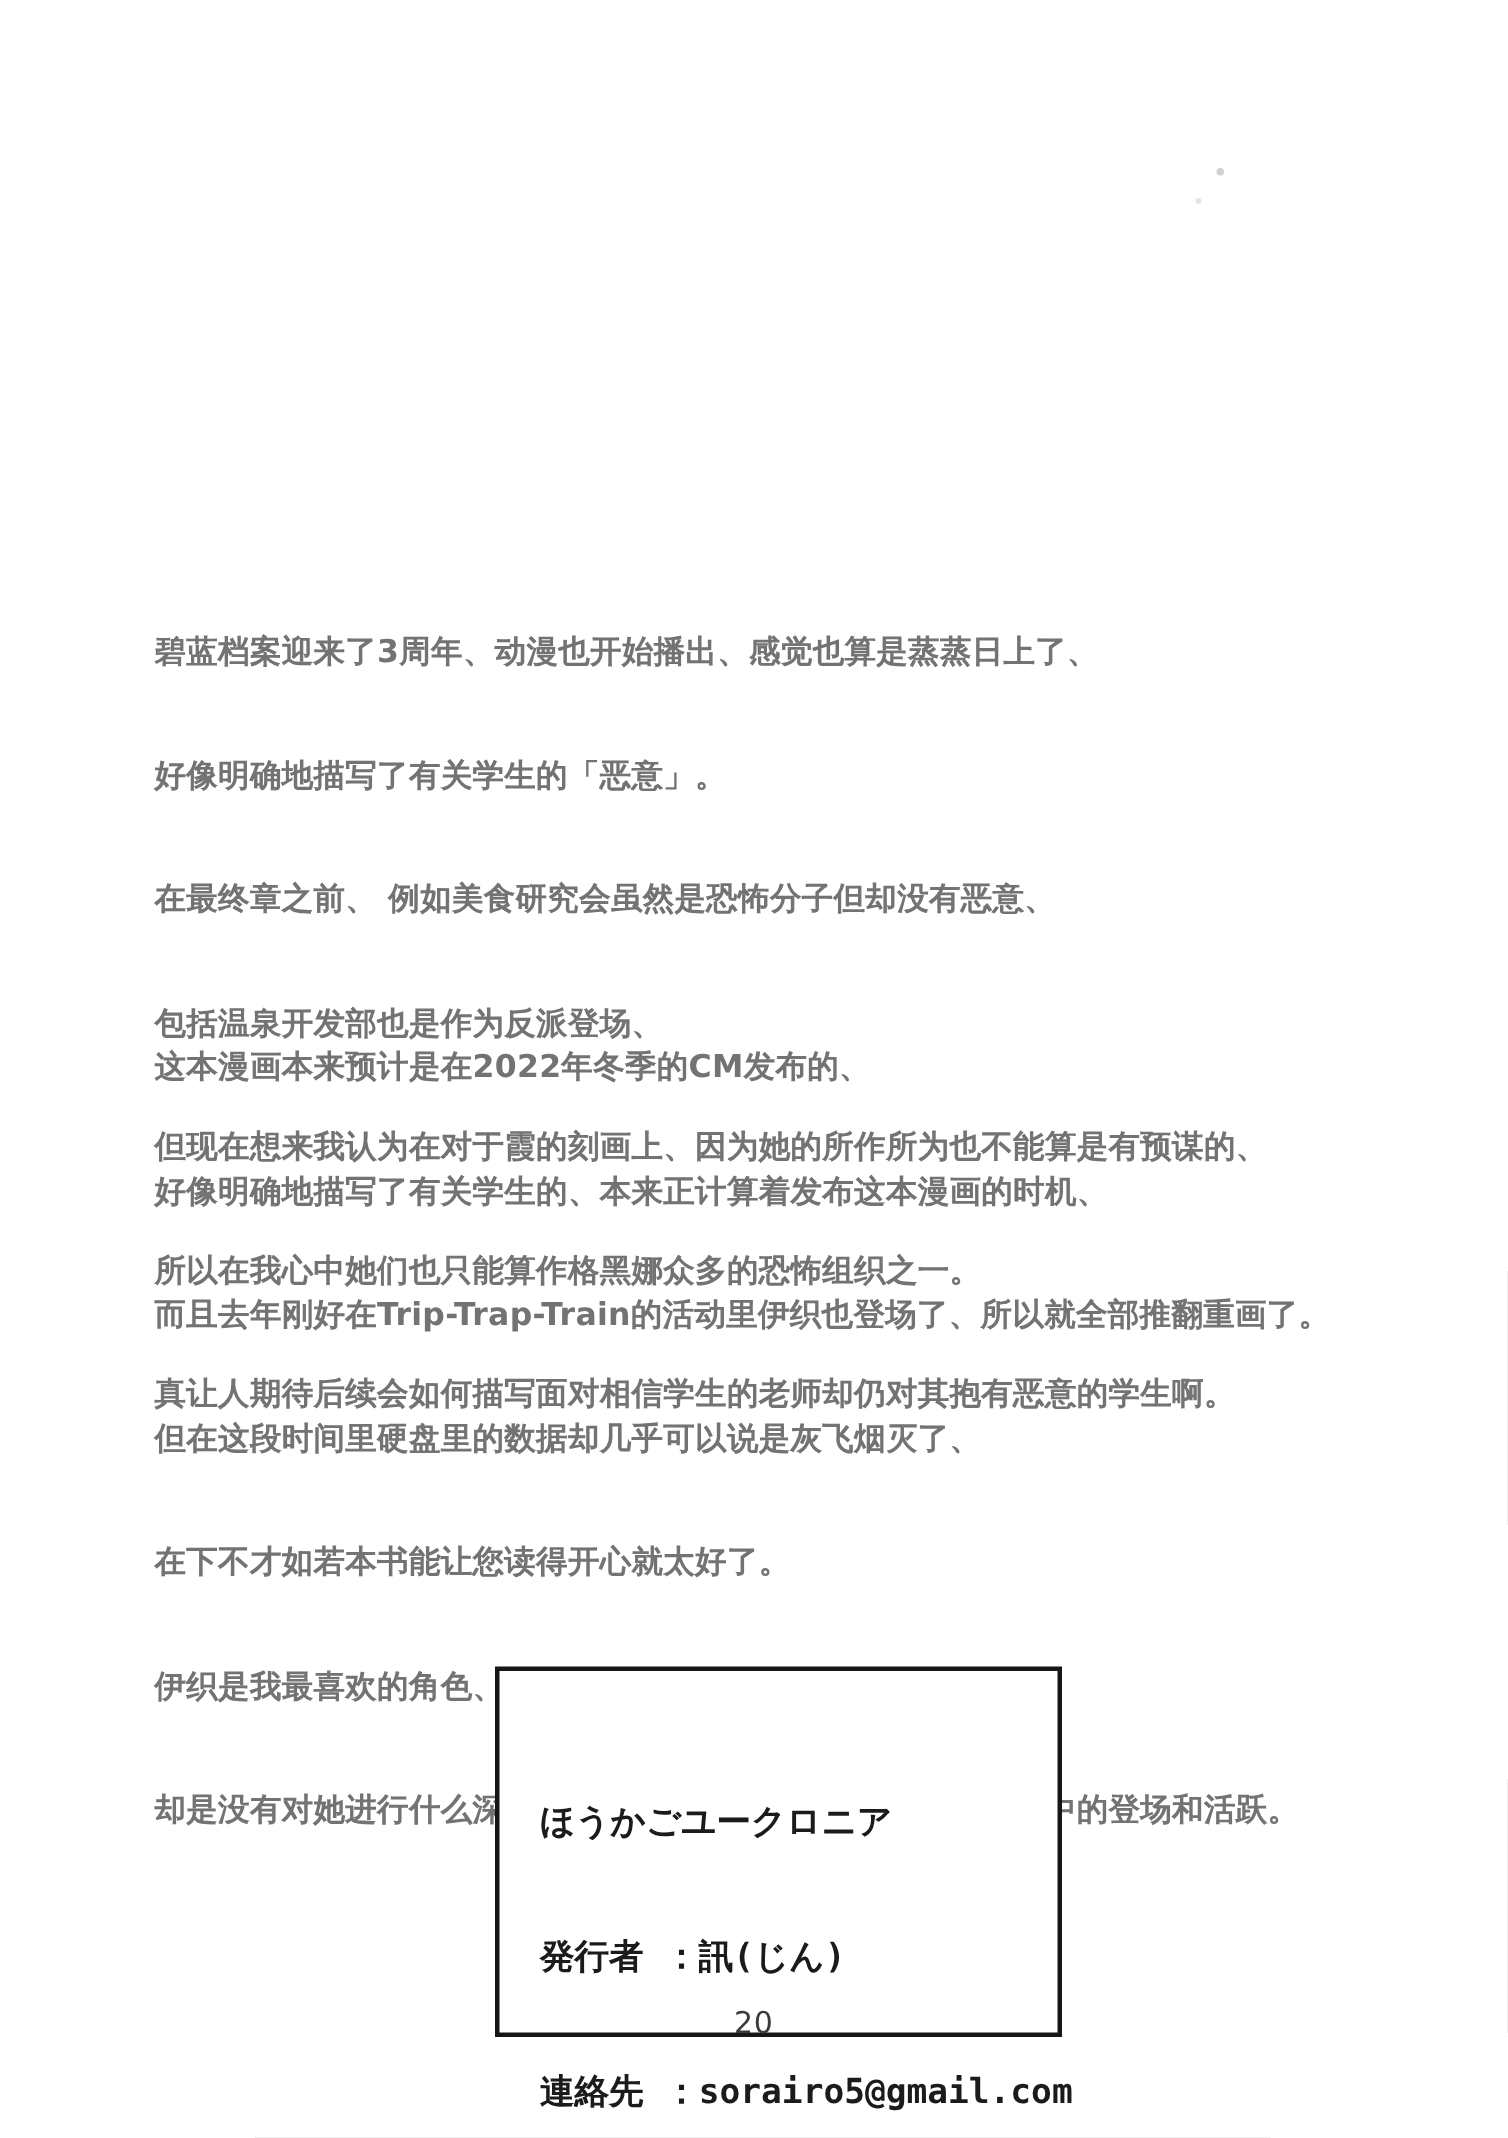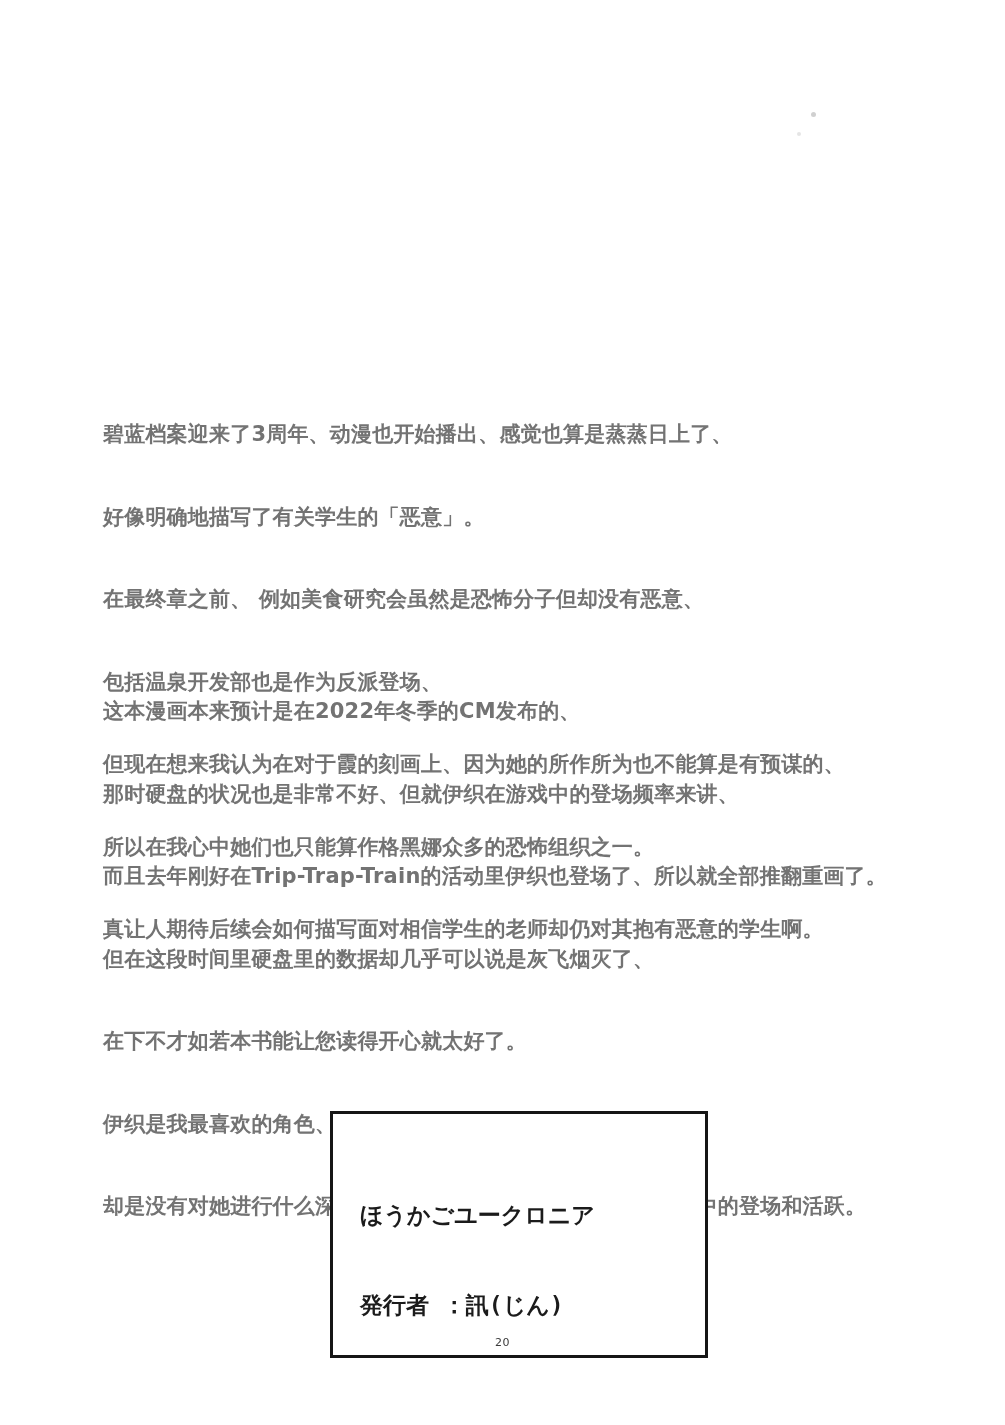--- a/index.html
+++ b/index.html
@@ -53,21 +53,21 @@
     color: #1b1b1b;
   }
   .colophon-row { height: 30px; }
 
   .page-number {
     position: absolute;
     left: 0;
     right: 0;
     top: 1336px;
     text-align: center;
-    font-size: 11px;
+    font-size: 20px;
     font-weight: 400;
     letter-spacing: 0.5px;
     color: #3a3a3a;
   }
 
   .speck {
     position: absolute;
     border-radius: 50%;
     background: #a9a9a9;
   }
@@ -87,32 +87,33 @@
     <div class="line">好像明确地描写了有关学生的「恶意」。</div>
     <div class="line">在最终章之前、 例如美食研究会虽然是恐怖分子但却没有恶意、</div>
     <div class="line">包括温泉开发部也是作为反派登场、</div>
     <div class="line">但现在想来我认为在对于霞的刻画上、因为她的所作所为也不能算是有预谋的、</div>
     <div class="line">所以在我心中她们也只能算作格黑娜众多的恐怖组织之一。</div>
     <div class="line">真让人期待后续会如何描写面对相信学生的老师却仍对其抱有恶意的学生啊。</div>
   </div>
 
   <div class="afterword p2">
     <div class="line">这本漫画本来预计是在2022年冬季的CM发布的、</div>
-    <div class="line">那时硬盘的状况也是非常不好、但就伊织在游戏中的登场频率来讲、</div>
+    <div class="line">好像明确地描写了有关学生的、本来正计算着发布这本漫画的时机、</div>
     <div class="line">而且去年刚好在Trip-Trap-Train的活动里伊织也登场了、所以就全部推翻重画了。</div>
     <div class="line">但在这段时间里硬盘里的数据却几乎可以说是灰飞烟灭了、</div>
     <div class="line">在下不才如若本书能让您读得开心就太好了。</div>
     <div class="line">伊织是我最喜欢的角色、但就伊织在游戏中的登场频率来讲、</div>
     <div class="line">却是没有对她进行什么深层次的刻画、诚心期待今后伊织在剧情中的登场和活跃。</div>
   </div>
 
   <div class="colophon">
     <div class="colophon-inner">
       <div class="colophon-row">ほうかごユークロニア</div>
       <div class="colophon-row"><span>発行者 ：</span><span>訊(じん)</span></div>
+      <div class="colophon-row"><span>連絡先 ：</span><span>sorairo5@gmail.com</span></div>
       
       
       
     </div>
   </div>
 
   <div class="page-number">20</div>
 
 </div>
 

